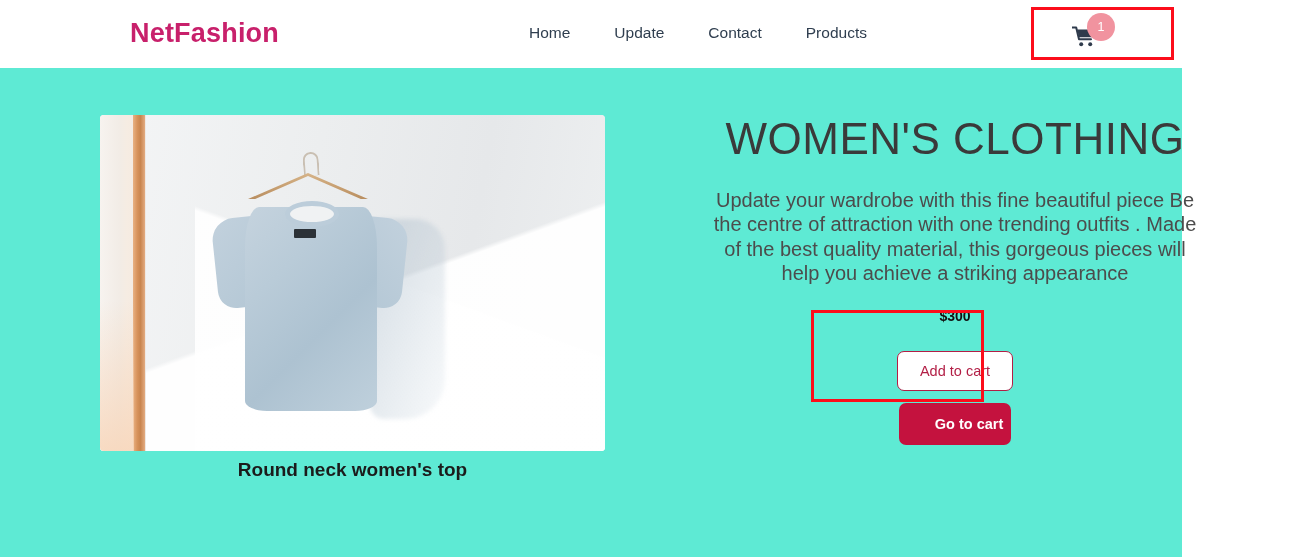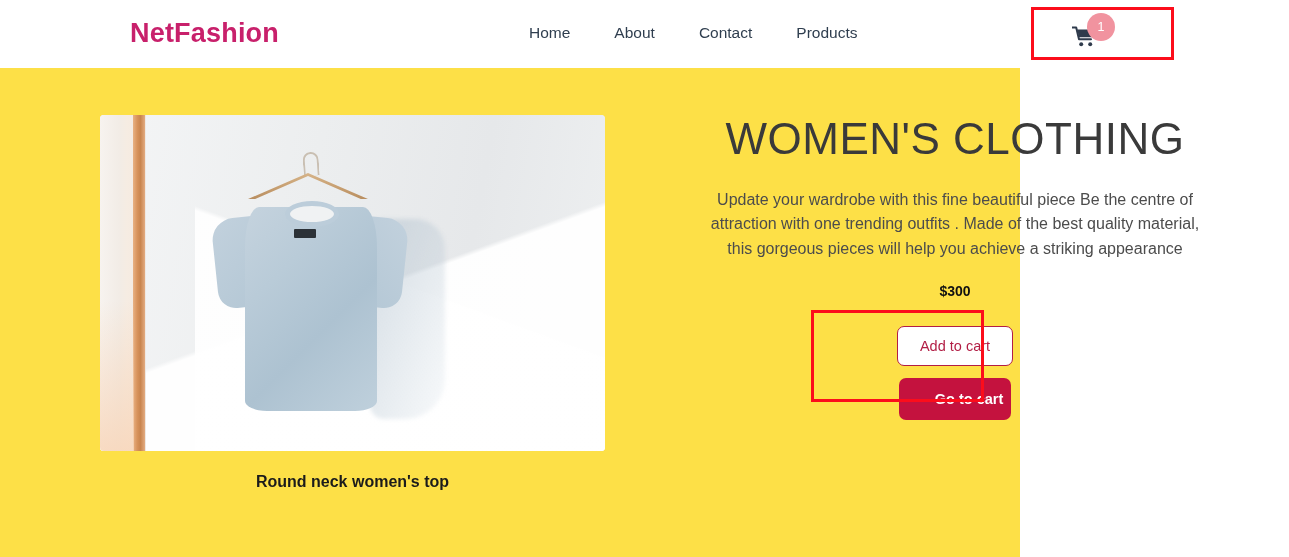--- a/index.html
+++ b/index.html
@@ -5,23 +5,23 @@
   * { box-sizing: border-box; margin: 0; padding: 0; }
   html, body {
     width: 1289px;
     height: 557px;
     background: #ffffff;
     font-family: "Liberation Sans", sans-serif;
     overflow: hidden;
   }
   .page {
     position: relative;
-    width: 1020px;
+    width: 1182px;
     height: 557px;
-    background: #fde047;
+    background: #5eead4;
   }
 
   
   .header {
     position: absolute;
     top: 0; left: 0;
     width: 1289px;
     height: 68px;
     background: #ffffff;
   }
@@ -200,24 +200,24 @@
     width: 75px; height: 200px;
     background: linear-gradient(110deg, rgba(176,192,205,0.55) 0%, rgba(214,224,232,0.18) 100%);
     border-radius: 10px 30px 40px 14px;
     filter: blur(2px);
   }
 
   
   .product-caption {
     position: absolute;
     left: 100px;
-    top: 473px;
+    top: 459px;
     width: 505px;
     text-align: center;
-    font-size: 16px;
+    font-size: 19px;
     font-weight: bold;
     color: #1b1b1b;
     white-space: nowrap;
   }
 
   
   .details {
     position: absolute;
     left: 655px;
     top: 113px;
@@ -226,21 +226,21 @@
   }
   .title {
     font-size: 44px;
     font-weight: 400;
     color: #3a3a3a;
     letter-spacing: 0.5px;
     line-height: 1.2;
   }
   .description {
     margin-top: 22px;
-    font-size: 16px;
+    font-size: 20px;
     line-height: 24.5px;
     color: #4c4c4c;
     padding: 0 48px;
   }
   .price {
     margin-top: 22px;
     font-size: 14px;
     font-weight: bold;
     color: #111111;
   }
@@ -281,21 +281,21 @@
 <body>
 
 <div class="page">
 
   <div class="header">
 
     <div class="brand">NetFashion</div>
 
     <nav class="nav">
       <span class="nav-item">Home</span>
-      <span class="nav-item">About</span>
+      <span class="nav-item">Update</span>
       <span class="nav-item">Contact</span>
       <span class="nav-item">Products</span>
     </nav>
 
     <div class="cart-wrap">
       <span class="cart-icon">
         <svg width="24" height="22" viewBox="0 0 24 22" fill="none" aria-hidden="true">
           <path d="M0.5 1.5 H4.2 L7.0 13.2 H19.0" stroke="#2f3b4c" stroke-width="2" stroke-linecap="round" stroke-linejoin="round" fill="none"></path>
           <path d="M5.2 3.6 H22.6 L20.2 11.2 H7.0 Z" fill="#2f3b4c"></path>
           <circle cx="9.2" cy="18.2" r="2.0" fill="#2f3b4c"></circle>

